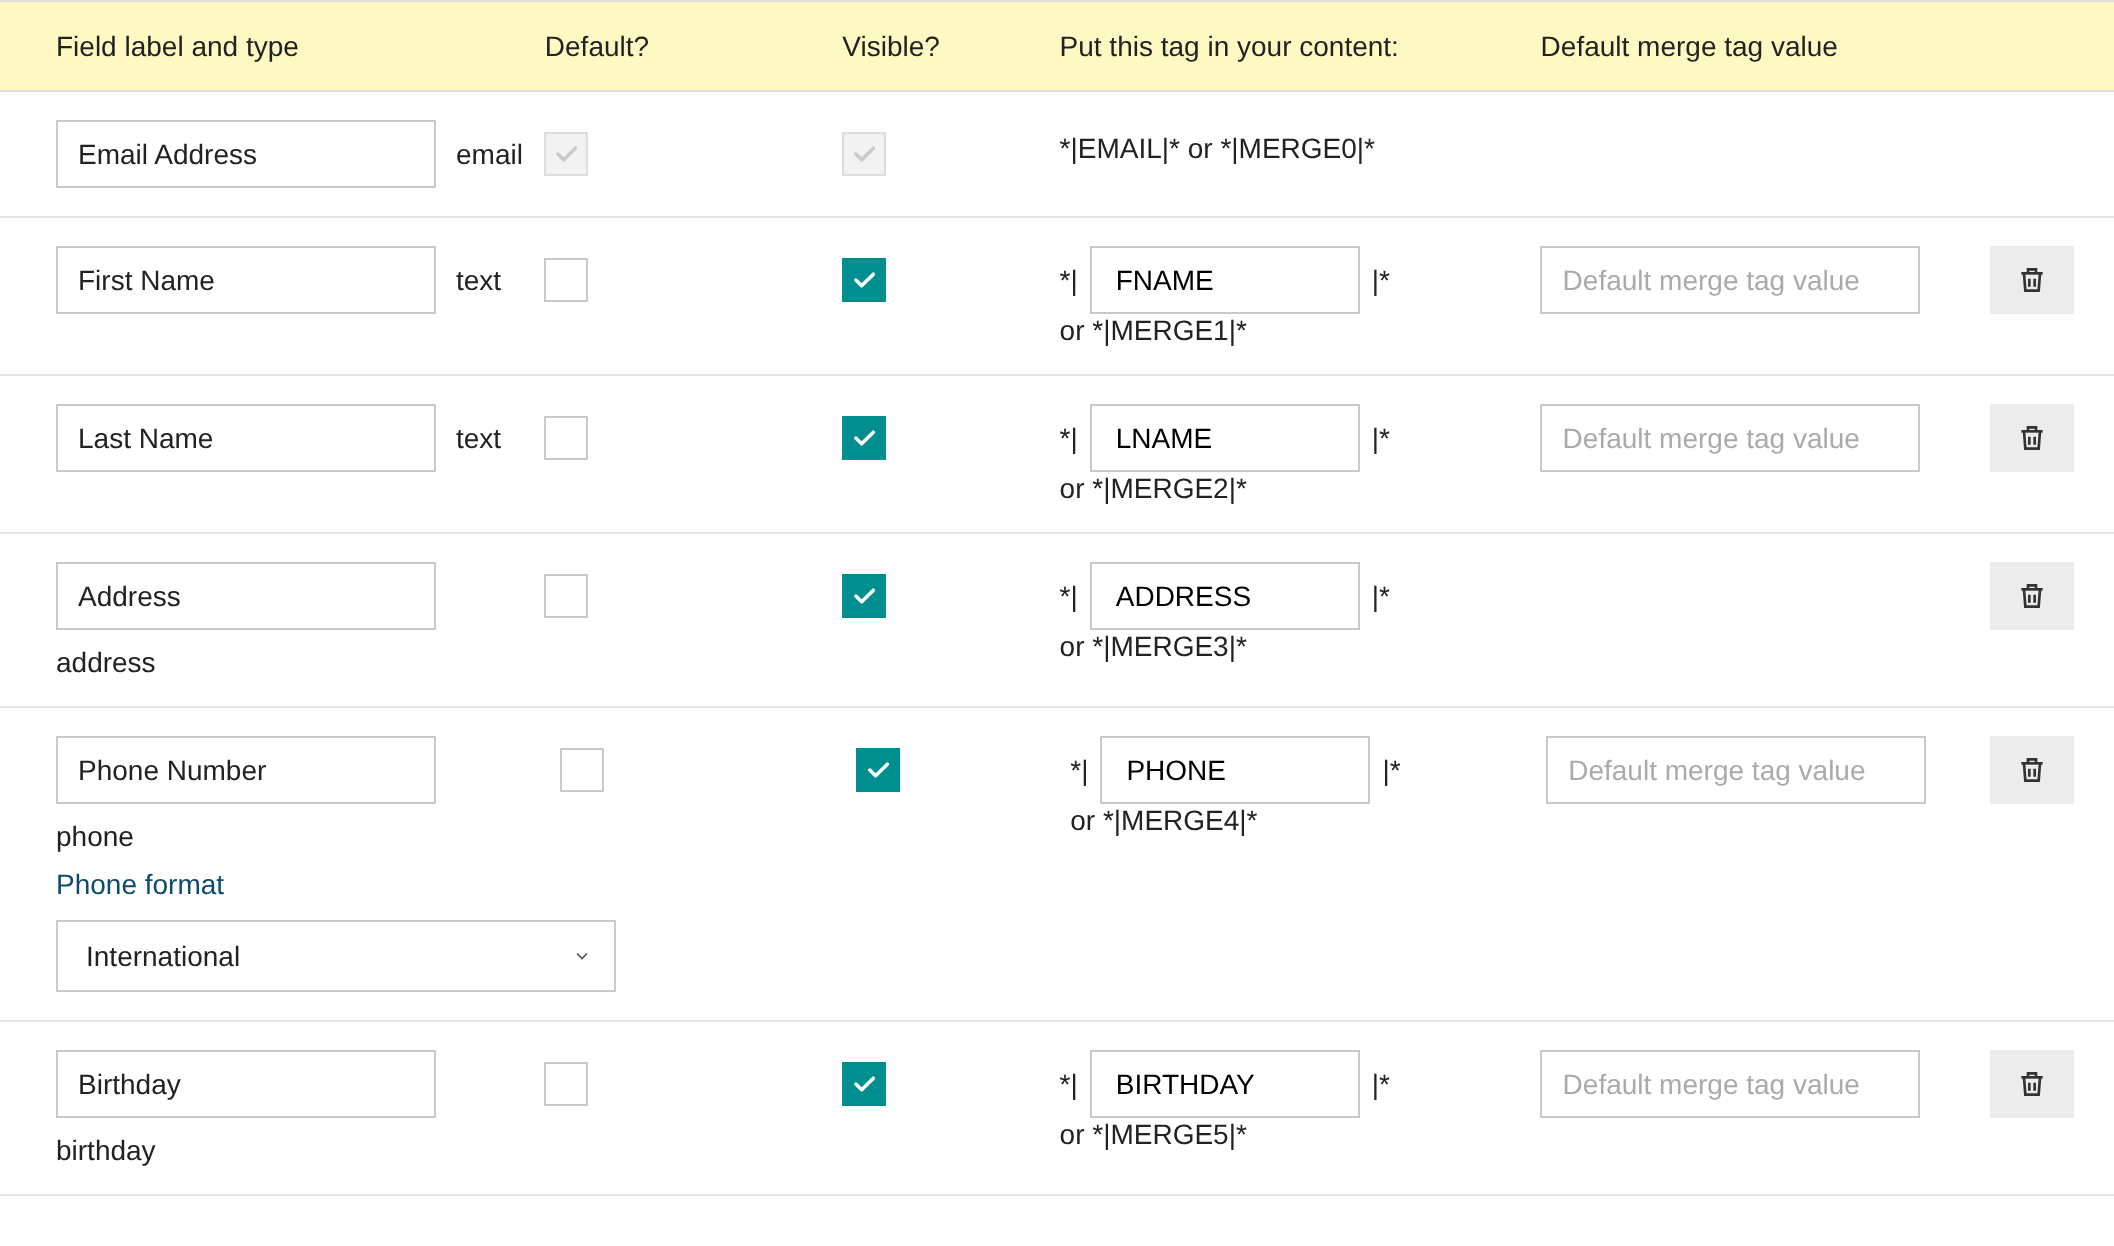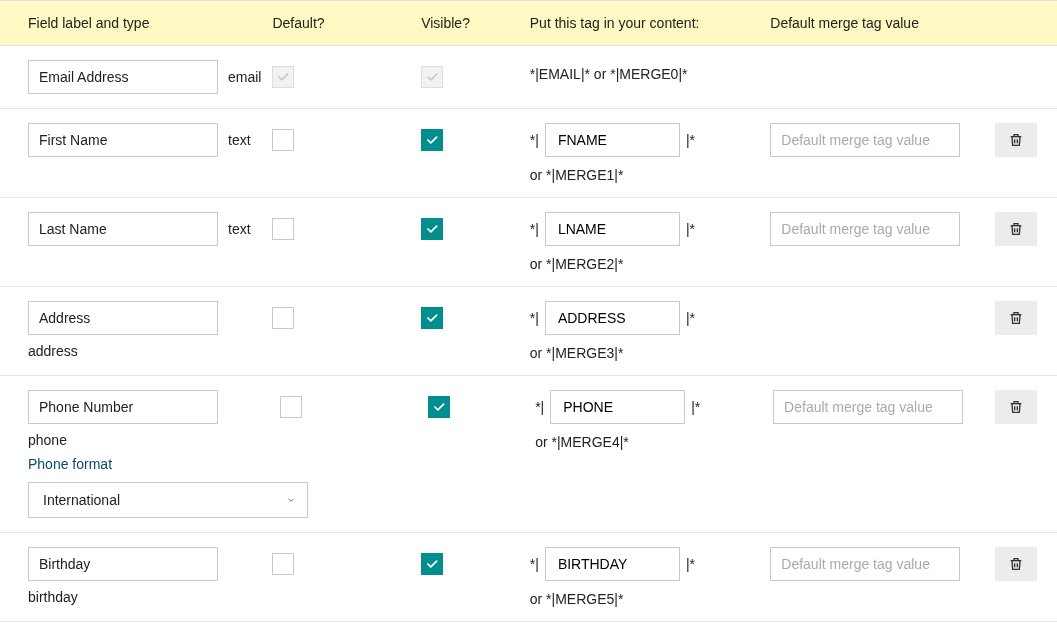--- a/index.html
+++ b/index.html
@@ -115,21 +115,20 @@
   .tag-line1 .aff { font-weight: 400; }
   .tag-input {
     width: 135px;
     height: 34px;
     border: 1px solid #c9c9c9;
     padding: 0 12px;
     font-size: 14px;
     font-family: inherit;
   }
   .tag-line2 {
-    margin-top: 10px;
     font-weight: 500;
   }
   .tag-static {
     margin-top: 6px;
     font-weight: 400;
   }
   .default-input {
     width: 190px;
     height: 34px;
     border: 1px solid #c9c9c9;

